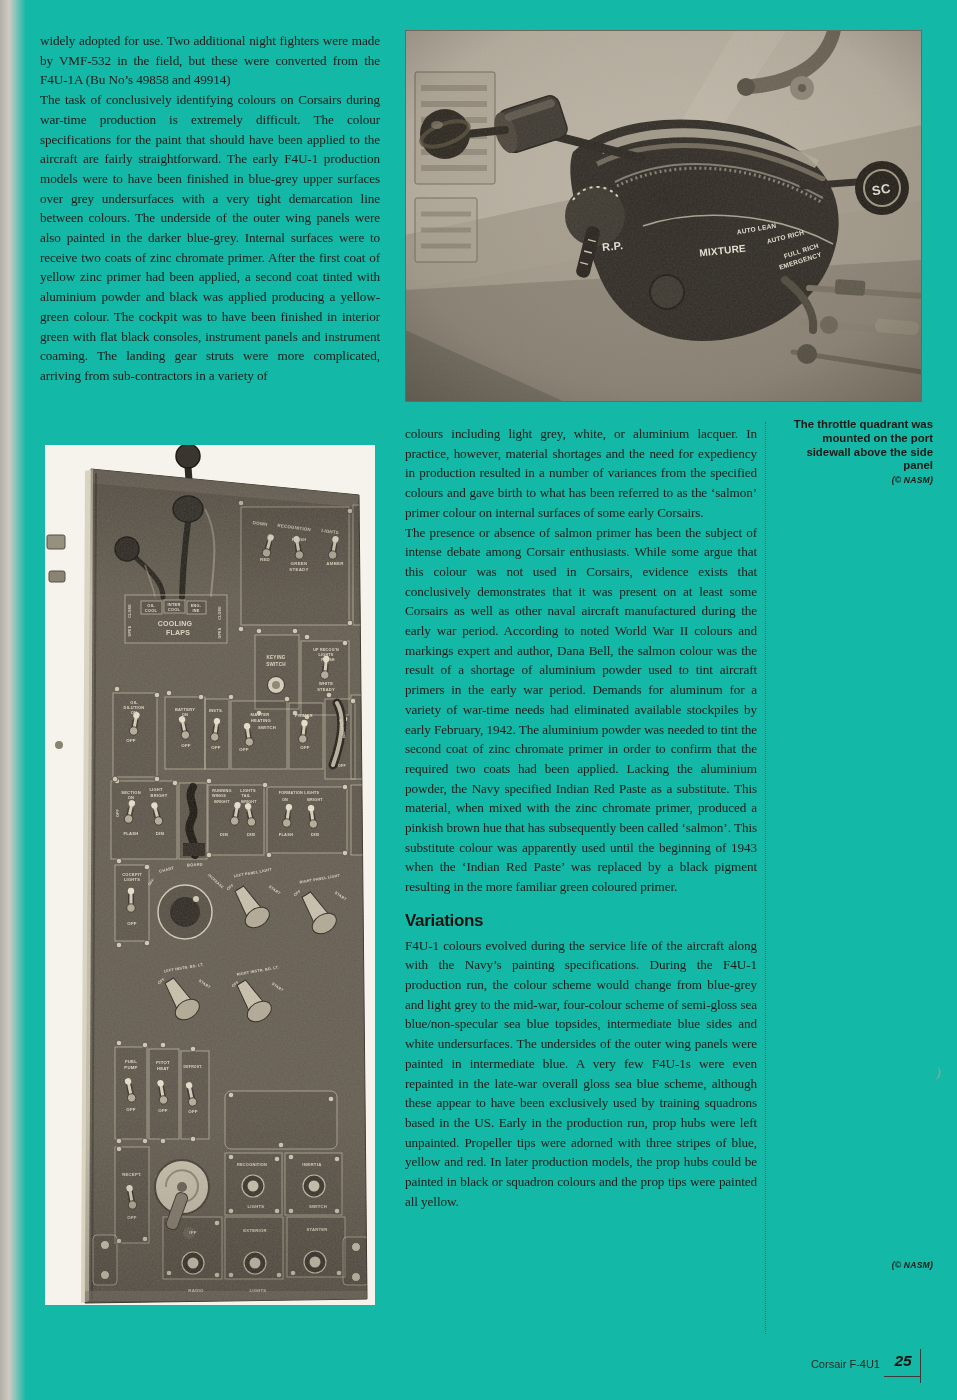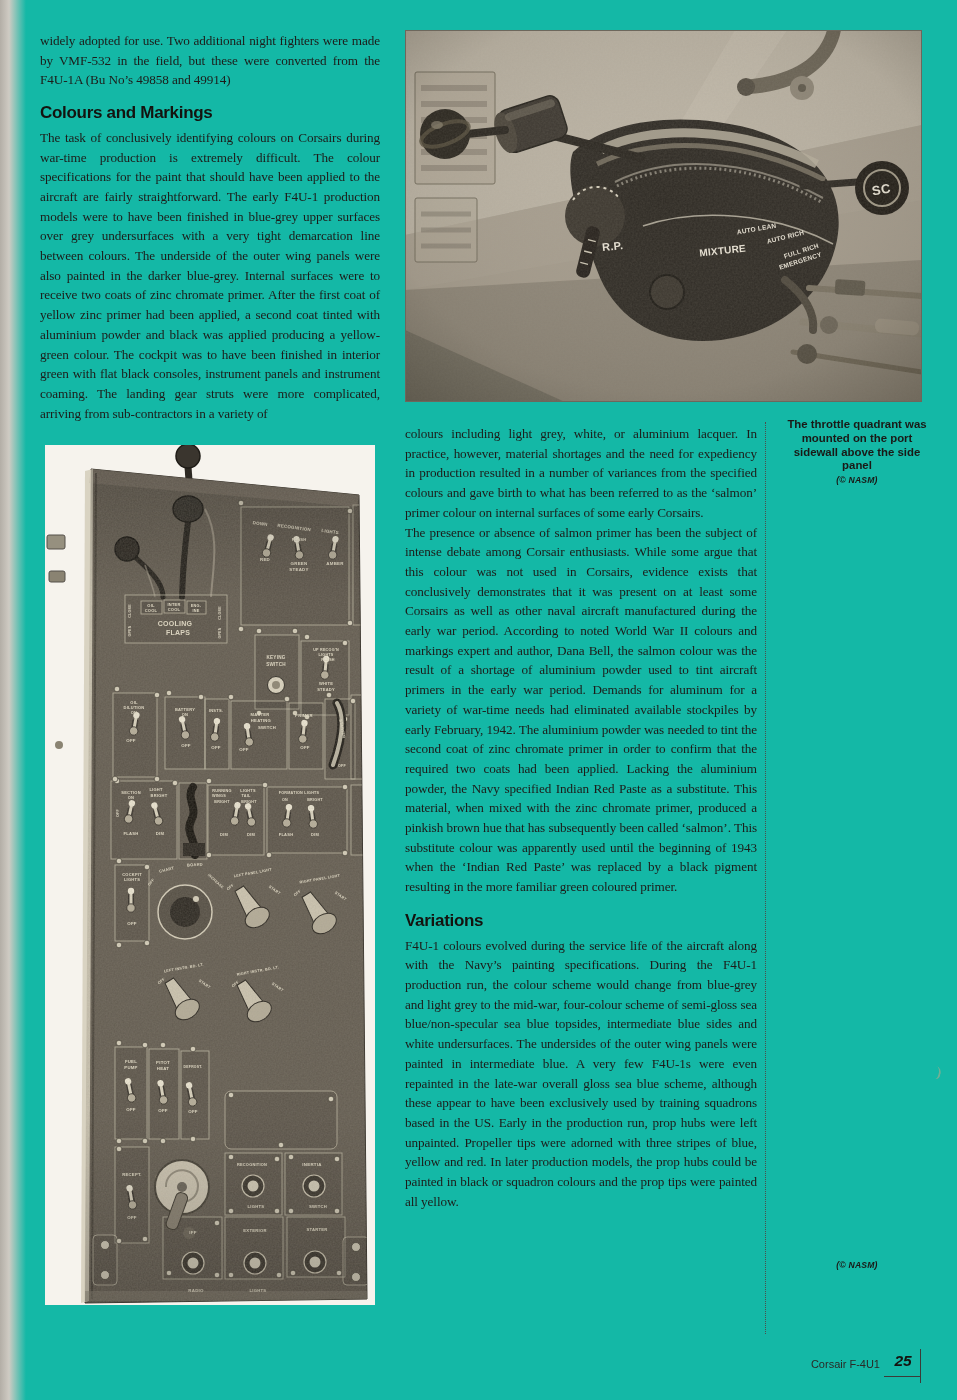--- a/index.html
+++ b/index.html
@@ -9,21 +9,21 @@
           background:linear-gradient(to right,#b3aea6 0%,#cfcbc3 35%,rgba(253,252,249,0) 100%);}
   .col{position:absolute;text-align:justify;font-size:13.2px;line-height:19.7px;letter-spacing:-0.1px;}
   .col p{margin:0;}
   #col-left{left:40px;top:31px;width:340px;}
   #col-mid{left:405px;top:424px;width:352px;}
   h2{font-family:"Liberation Sans",sans-serif;font-weight:bold;font-size:17px;
      letter-spacing:-0.3px;margin:13px 0 5px 0;color:#14130f;}
   #col-mid h2{margin:14px 0 5px 0;}
   .indent{text-indent:17px;}
   .caption{position:absolute;left:781px;width:152px;font-family:"Liberation Sans",sans-serif;
-           font-weight:bold;font-size:11.4px;line-height:13.8px;color:#1a1916;text-align:center;}
+           font-weight:bold;font-size:11.4px;line-height:13.8px;color:#1a1916;text-align:right;}
   .credit{font-weight:bold;font-style:italic;font-size:8.6px;letter-spacing:0.2px;display:block;margin-top:1px;}
   #caption-throttle{top:418px;}
   #caption-starboard{top:1258px;}
   .dotted-rule{position:absolute;left:765px;top:422px;height:912px;width:0;
                border-left:1.6px dotted #4e4d4a;}
   .photo{position:absolute;}
   #photo-throttle{left:405px;top:30px;width:517px;height:372px;}
   #photo-panel{left:45px;top:445px;width:330px;height:860px;}
   
   #footer-title{position:absolute;left:0;top:1358px;width:880px;text-align:right;
@@ -49,21 +49,20 @@
   .btn .bi{fill:#d8d1bd;}
 </style>
 </head>
 <body>
 
 <div id="page">
   <div class="gutter"></div>
 
   <div class="col" id="col-left">
     <p>widely adopted for use. Two additional night fighters were made by VMF-532 in the field, but these were converted from the F4U-1A (Bu No’s 49858 and 49914)</p>
-    <h2>Colours and Markings</h2>
     <p>The task of conclusively identifying colours on Corsairs during war-time production is extremely difficult. The colour specifications for the paint that should have been applied to the aircraft are fairly straightforward. The early F4U-1 production models were to have been finished in blue-grey upper surfaces over grey undersurfaces with a very tight demarcation line between colours. The underside of the outer wing panels were also painted in the darker blue-grey. Internal surfaces were to receive two coats of zinc chromate primer. After the first coat of yellow zinc primer had been applied, a second coat tinted with aluminium powder and black was applied producing a yellow-green colour. The cockpit was to have been finished in interior green with flat black consoles, instrument panels and instrument coaming. The landing gear struts were more complicated, arriving from sub-contractors in a variety of</p>
   </div>
 
   <div class="photo" id="photo-throttle">
     <svg width="517" height="372" viewBox="0 0 517 372">
       <defs>
         <filter id="gr1" x="0" y="0" width="100%" height="100%">
           <feTurbulence type="fractalNoise" baseFrequency="0.55" numOctaves="2" stitchTiles="stitch"></feTurbulence>
           <feColorMatrix type="matrix" values="0 0 0 0 0.36  0 0 0 0 0.33  0 0 0 0 0.27  0 0 0 0.6 0"></feColorMatrix>
         </filter>

